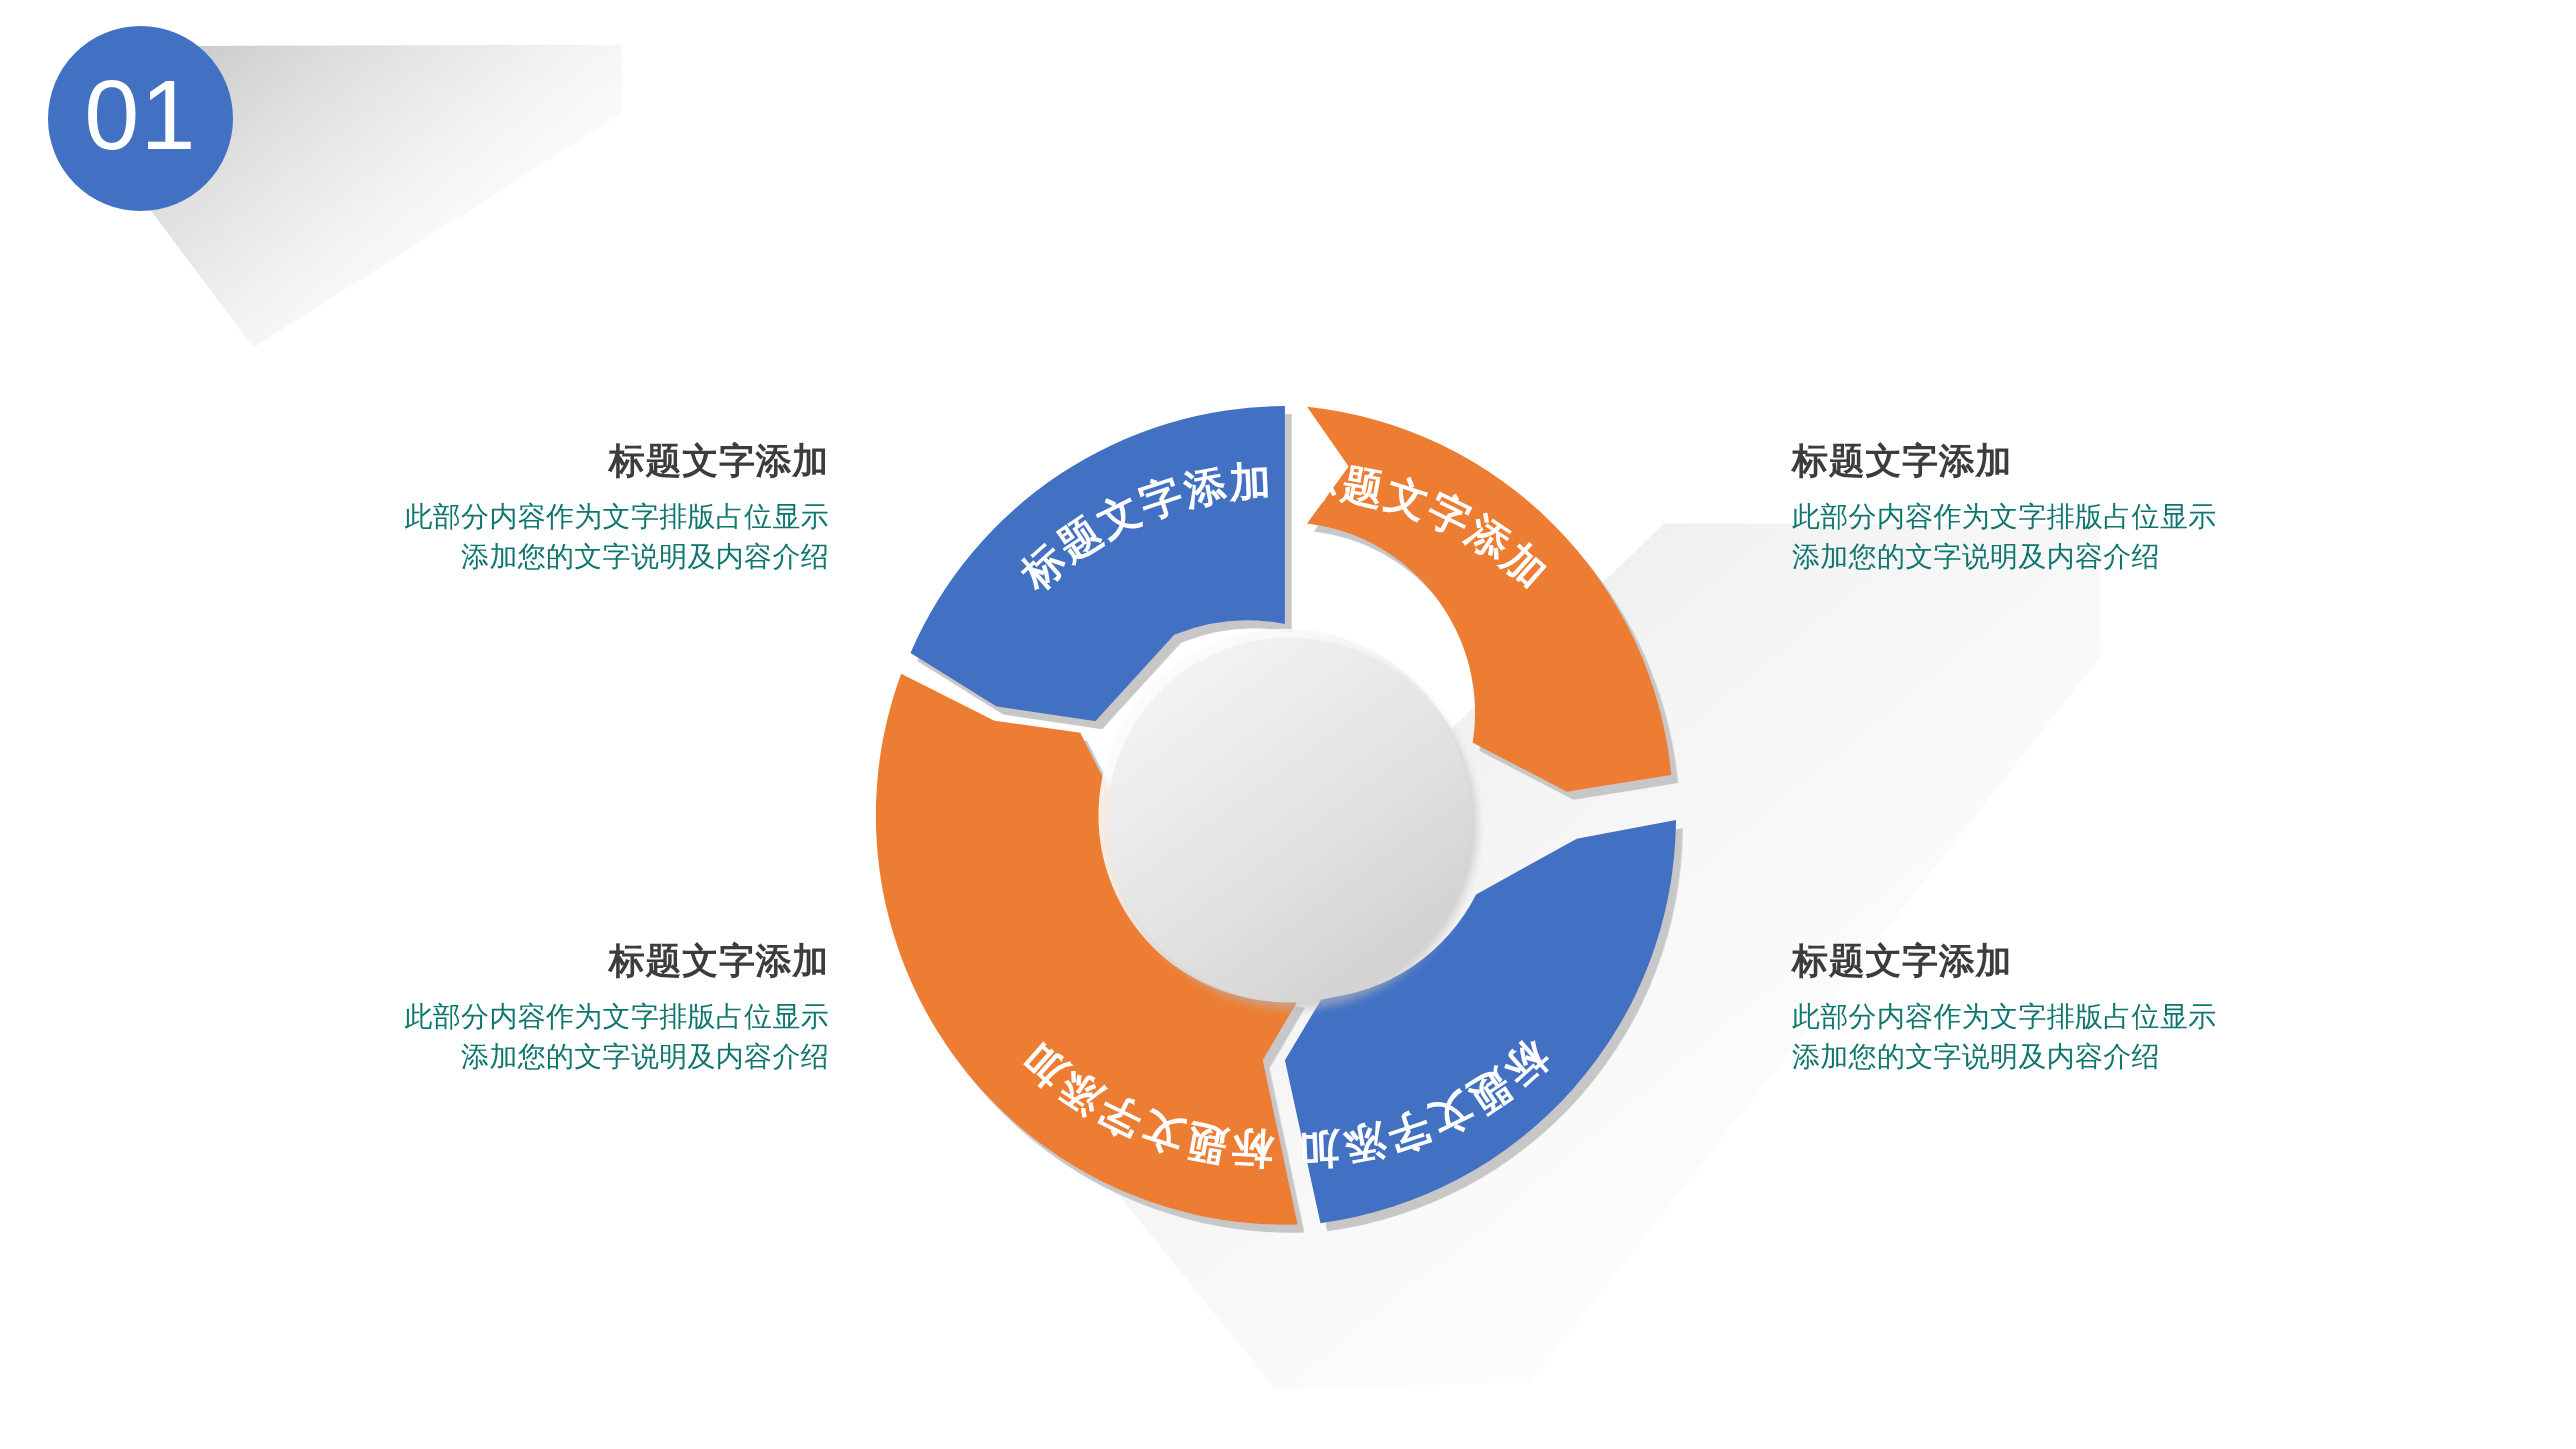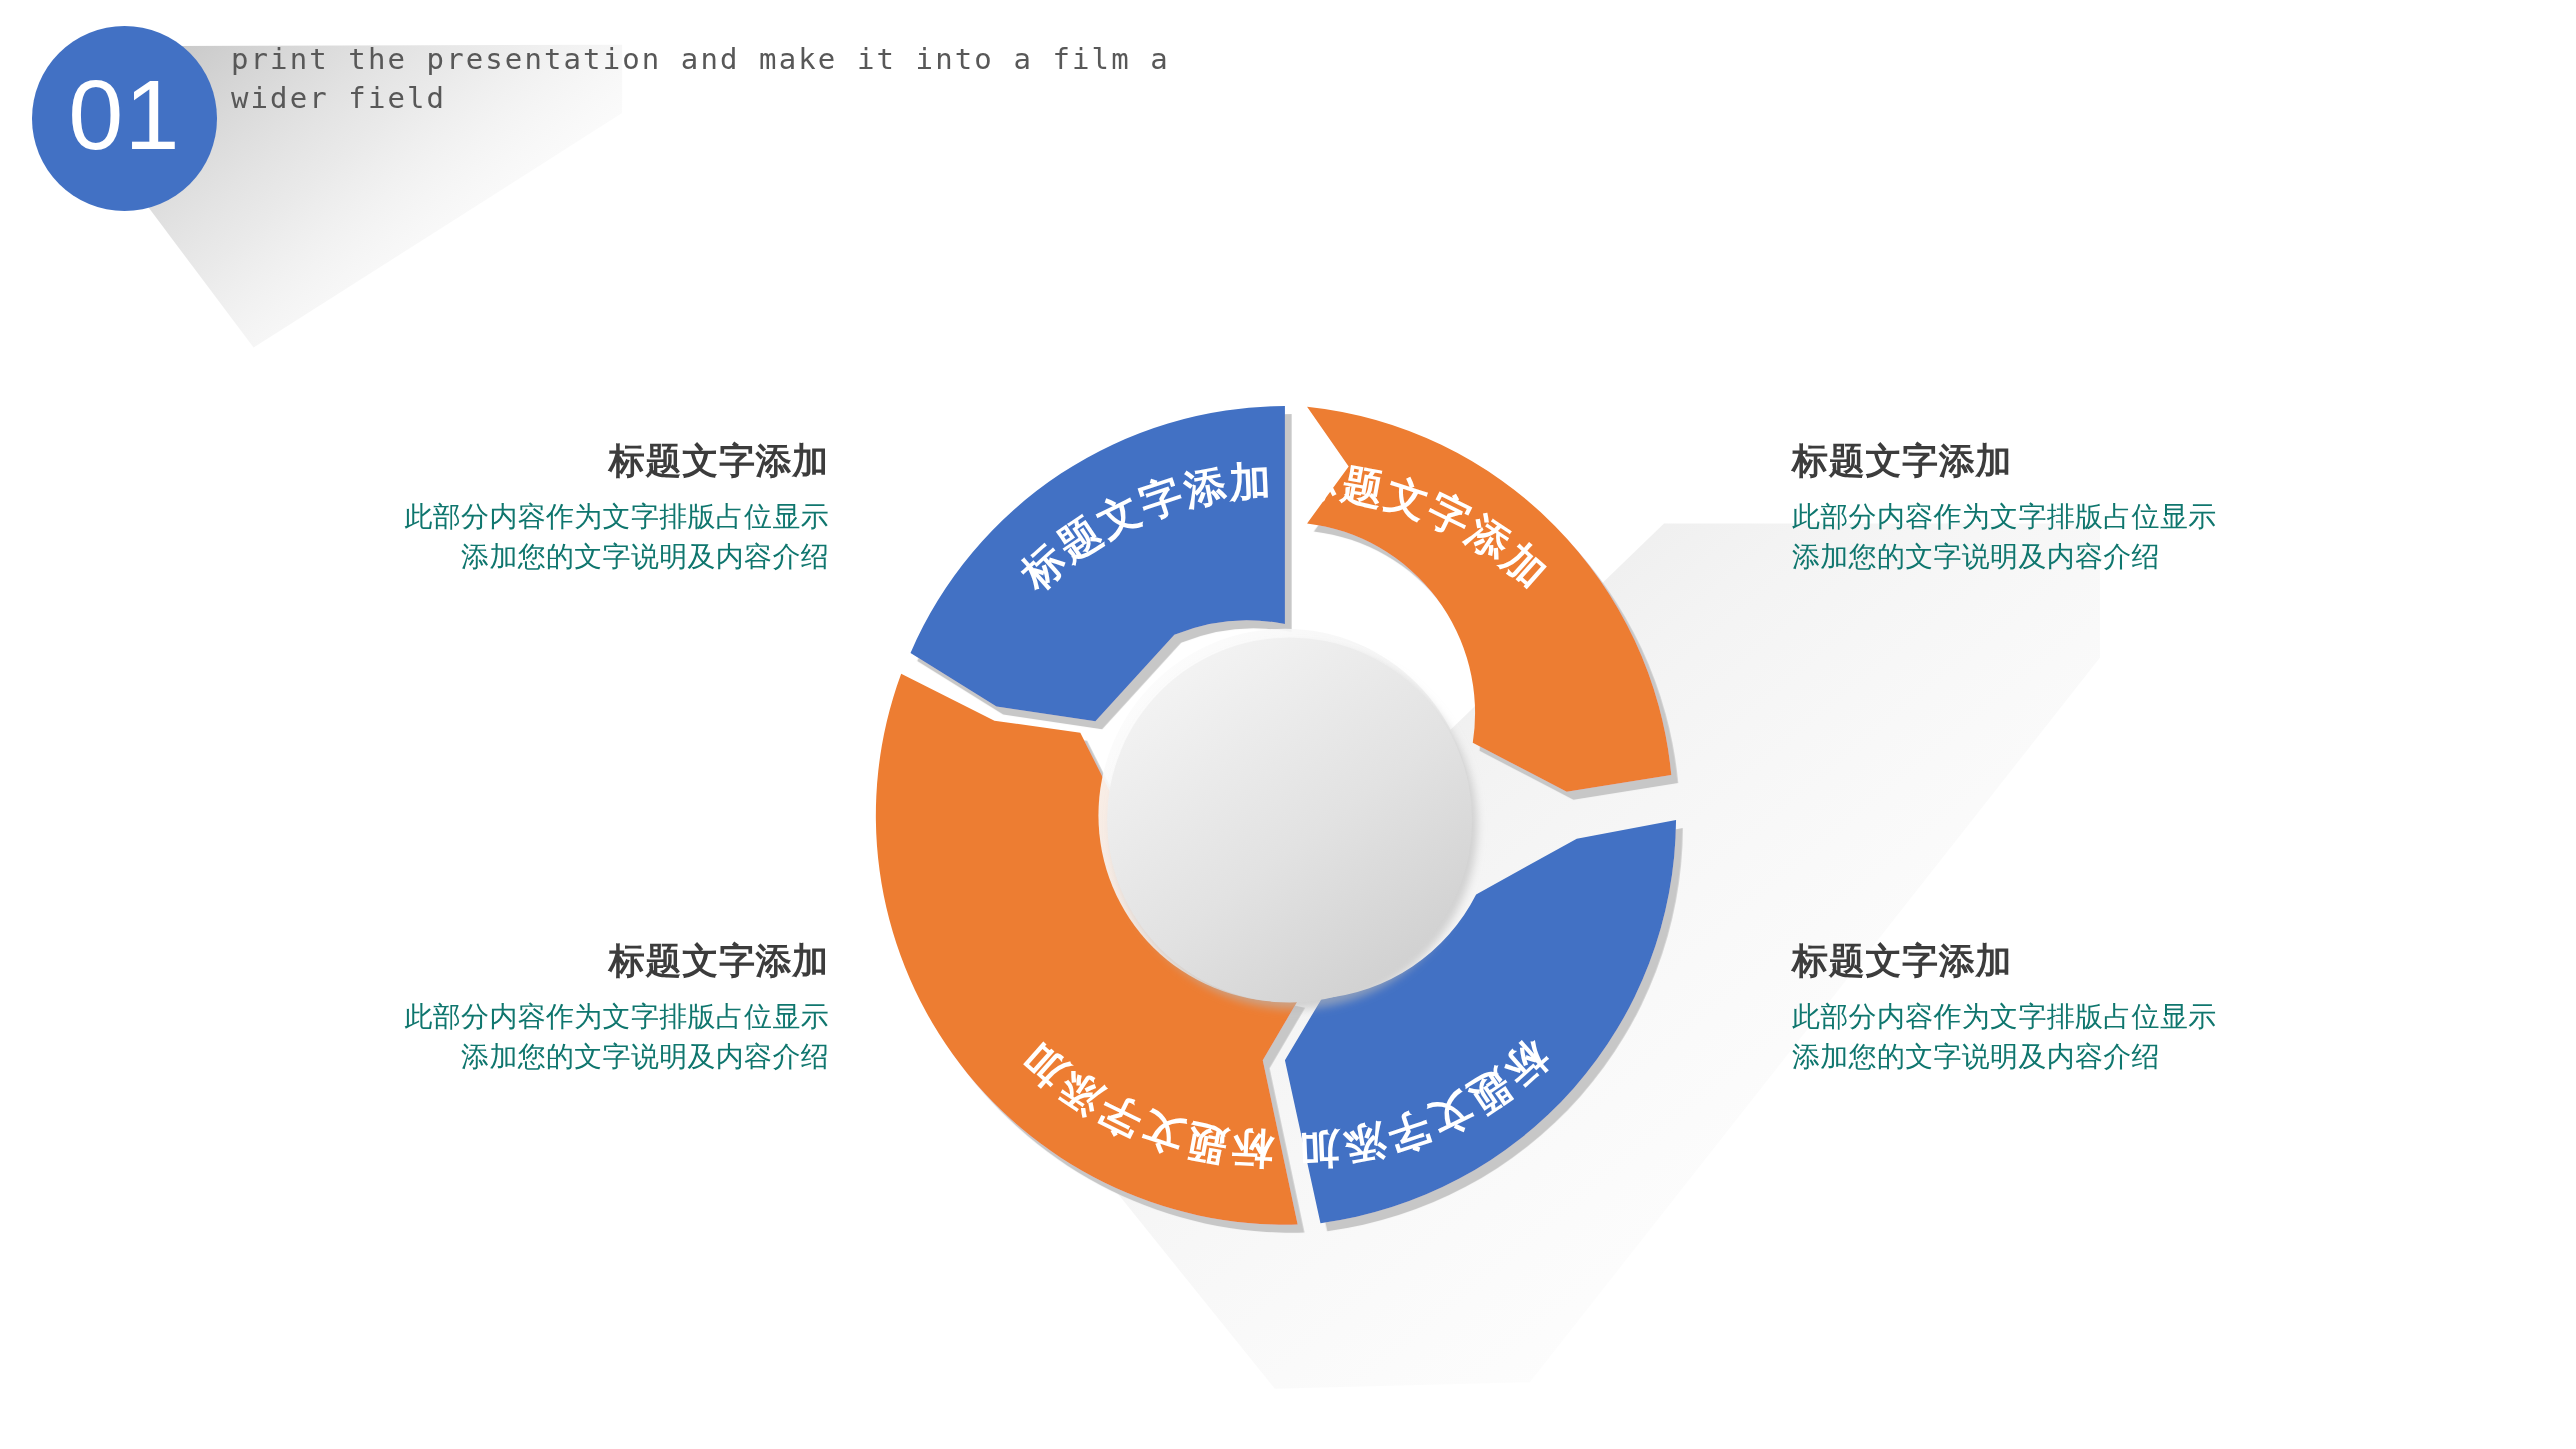--- a/index.html
+++ b/index.html
@@ -12,21 +12,21 @@
   }
 
   
   #header{
     position:absolute;left:0;top:0;width:2576px;height:282px;
   }
   #badge-wrap{
     position:absolute;left:32px;top:25.5px;width:188px;height:188px;
   }
   #badge-circle{
-    position:absolute;left:0;top:0;width:185px;height:185px;
+    position:absolute;left:16px;top:0;width:185px;height:185px;
     border-radius:50%;
     background:#4271C4;
     display:flex;align-items:center;justify-content:center;
   }
   #badge-num{
     color:#ffffff;
     font-size:99px;
     font-weight:300;
     line-height:1;
     letter-spacing:1.3px;
@@ -110,21 +110,20 @@
         </linearGradient>
       </defs>
       <path d="M 205 30 L 880 28 L 880 130 L 330 480 L 150 240 Z" fill="url(#bsg)"></path>
     </svg>
     <div id="badge-circle">
       <span id="badge-num">01</span>
     </div>
   </div>
 
   <div id="title-block">
-    <div id="title-sub">print the presentation and make it into a film a wider field</div>
   </div>
 </div>
 
 <div id="donut-wrap">
 <svg id="donut-svg" width="1382" height="1114" viewBox="0 0 2060 1660">
   <defs>
 
     <linearGradient id="longShadow" x1="0.05" y1="0.05" x2="0.95" y2="0.95">
       <stop offset="0%" stop-color="#c9c9c9" stop-opacity="0.55"></stop>
       <stop offset="35%" stop-color="#e2e2e2" stop-opacity="0.40"></stop>

